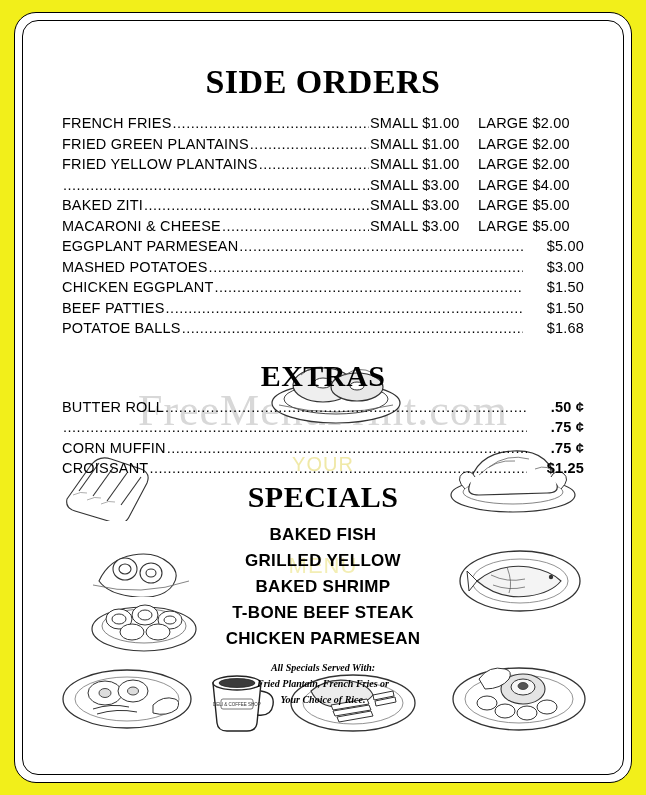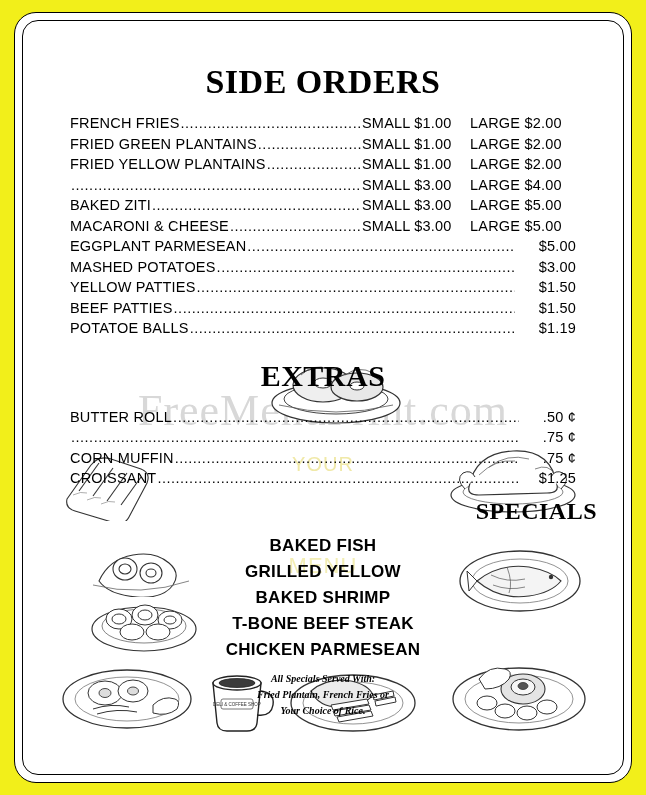--- a/index.html
+++ b/index.html
@@ -52,31 +52,30 @@
     letter-spacing: 0.5px;
   }
   #side-orders-title {
     font-size: 34px;
     margin-top: 10px;
     margin-bottom: 12px;
   }
   #extras-title {
     font-size: 30px;
     margin-top: 20px;
-    margin-bottom: 14px;
+    margin-bottom: 4px;
   }
   #specials-title {
-    font-size: 24px;
+    font-size: 30px;
     margin-top: 0;
     margin-bottom: 8px;
-    text-align: right;
   }
   .menu-list {
     list-style: none;
-    margin: 9px;
+    margin: 1px;
     padding: 0 12px 0 12px;
   }
   .menu-row {
     display: flex;
     align-items: baseline;
     font-family: "Liberation Sans", sans-serif;
     font-size: 14.5px;
     letter-spacing: 0.2px;
     line-height: 20.5px;
     white-space: nowrap;
@@ -104,20 +103,21 @@
     min-width: 106px;
   }
   .price-single {
     flex: 0 0 auto;
     text-align: right;
     min-width: 60px;
   }
   .extras-row .price-single {
     min-width: 56px;
     text-align: right;
+    font-weight: bold;
   }
   .specials-list {
     list-style: none;
     margin: 0;
     padding: 0;
     text-align: center;
   }
   .specials-list li {
     font-family: "Liberation Sans", sans-serif;
     font-weight: bold;
@@ -374,33 +374,33 @@
           <span class="item-name">EGGPLANT PARMESEAN</span>
           <span class="dots">..........................................................................................................</span>
           <span class="price-single">$5.00</span>
         </li>
         <li class="menu-row">
           <span class="item-name">MASHED POTATOES</span>
           <span class="dots">..........................................................................................................</span>
           <span class="price-single">$3.00</span>
         </li>
         <li class="menu-row">
-          <span class="item-name">YELLOW PATTIES</span>
+          <span class="item-name">CHICKEN EGGPLANT</span>
           <span class="dots">..........................................................................................................</span>
           <span class="price-single">$1.50</span>
         </li>
         <li class="menu-row">
           <span class="item-name">BEEF PATTIES</span>
           <span class="dots">..........................................................................................................</span>
           <span class="price-single">$1.50</span>
         </li>
         <li class="menu-row">
           <span class="item-name">POTATOE BALLS</span>
           <span class="dots">..........................................................................................................</span>
-          <span class="price-single">$1.19</span>
+          <span class="price-single">$1.68</span>
         </li>
       </ul>
 
       <h1 class="section-title" id="extras-title">EXTRAS</h1>
       <ul class="menu-list">
         <li class="menu-row extras-row">
           <span class="item-name">BUTTER ROLL</span>
           <span class="dots">..........................................................................................................</span>
           <span class="price-single">.50 ¢</span>
         </li>

